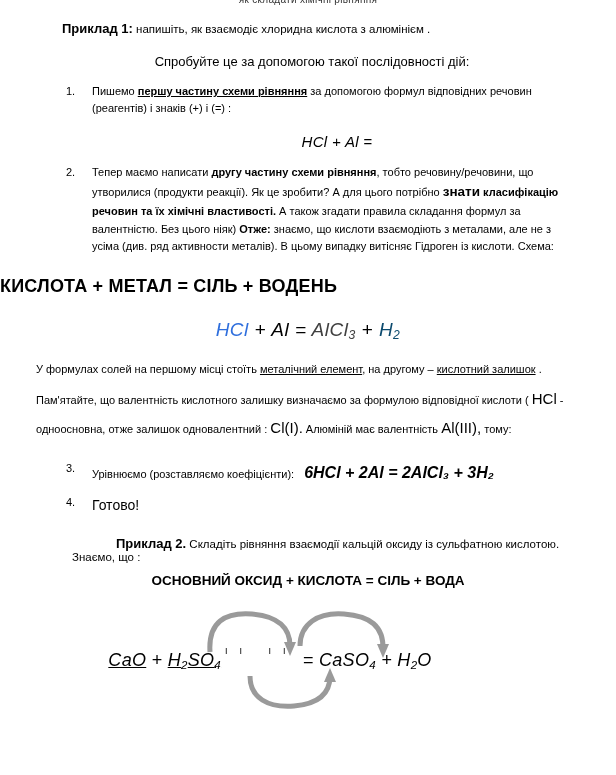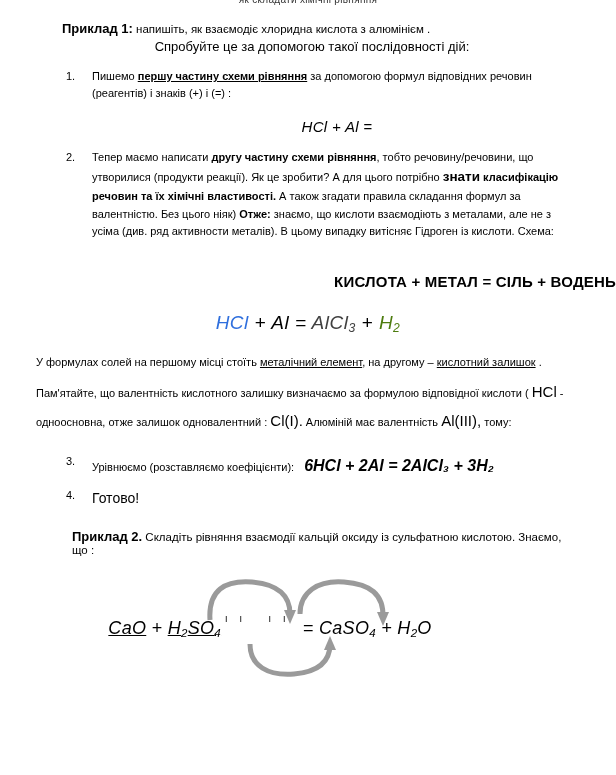--- a/index.html
+++ b/index.html
@@ -44,21 +44,21 @@
     font-size: 11.5px;
     line-height: 1.35;
   }
   .ex1 .lbl {
     font-weight: bold;
     font-size: 13px;
   }
   .try-line {
     text-align: center;
     font-size: 13px;
-    margin-top: 1px;
+    margin-top: 16px;
     padding-left: 8px;
   }
   ol.steps {
     margin: 14px 0 0 0;
     padding: 0 44px 0 86px;
     font-size: 11px;
     line-height: 1.6;
   }
   ol.steps > li {
     margin-bottom: 10px;
@@ -73,36 +73,36 @@
     text-align: center;
     font-style: italic;
     font-size: 15px;
     margin: 12px 0 4px 0;
     letter-spacing: .3px;
   }
   .eq-indent {
     padding-left: 10px;
   }
   .word-eq {
-    text-align: right;
-    font-weight: bold;
-    font-size: 15px;
-    margin: 32px 0 0 0;
+    text-align: left;
+    font-weight: bold;
+    font-size: 18px;
+    margin: 20px 0 0 0;
     letter-spacing: .2px;
   }
   .color-eq {
     text-align: center;
     font-style: italic;
     font-size: 19px;
     margin: 22px 0 0 0;
     letter-spacing: .5px;
   }
   .color-eq .hcl { color: #2f6fdd; }
   .color-eq .red { color: #404040; }
-  .color-eq .blue { color: #4d7c0f; }
+  .color-eq .blue { color: #0c4a6e; }
   sub { font-size: 64%; vertical-align: -0.28em; }
   .para {
     padding: 0 36px 0 36px;
     font-size: 11px;
     line-height: 1.75;
     margin-top: 18px;
   }
   .para2 {
     padding: 0 36px 0 36px;
     font-size: 11px;
@@ -143,21 +143,21 @@
     font-weight: bold;
     font-size: 16px;
     margin-left: 10px;
   }
   .done { font-size: 14px; }
   .ex2 {
     padding: 8px 36px 0 72px;
     font-size: 11.5px;
     margin-top: 12px;
   }
-  .ex2 .lbl { font-weight: bold; font-size: 13px; }
+  .ex2 .lbl { font-weight: bold; font-size: 13px; margin-left: 44px; }
   .word-eq2 {
     text-align: center;
     font-weight: bold;
     font-size: 13.5px;
     margin: 10px 0 0 0;
   }
   
   .final-wrap {
     position: relative;
     height: 110px;
@@ -243,20 +243,21 @@
         <span style="position:absolute;left:-20px;">4.</span>
         <span class="done">Готово!</span>
       </li>
     </ol>
 
     <div class="ex2">
       <span class="lbl">Приклад 2.</span>
       <span>Складіть рівняння взаємодії кальцій оксиду із сульфатною кислотою.  Знаємо, що :</span>
     </div>
 
+    <div class="word-eq2">ОСНОВНИЙ ОКСИД + КИСЛОТА = СІЛЬ + ВОДА</div>
 
     <div class="final-wrap">
       <svg class="arrow-svg" viewBox="0 0 616 110">
 
         <path d="M210,46 C208,16 225,6 252,8 C278,10 290,22 290,40" fill="none" stroke="#9a9a9a" stroke-width="5"></path>
         <polygon points="290,50 284,36 296,36" fill="#9a9a9a"></polygon>
         <path d="M300,40 C300,18 318,6 344,8 C370,10 384,20 383,44" fill="none" stroke="#9a9a9a" stroke-width="5"></path>
         <polygon points="383,52 377,38 389,38" fill="#9a9a9a"></polygon>
 
         <path d="M250,70 C250,92 268,102 294,100 C318,98 330,88 330,70" fill="none" stroke="#9a9a9a" stroke-width="5"></path>

